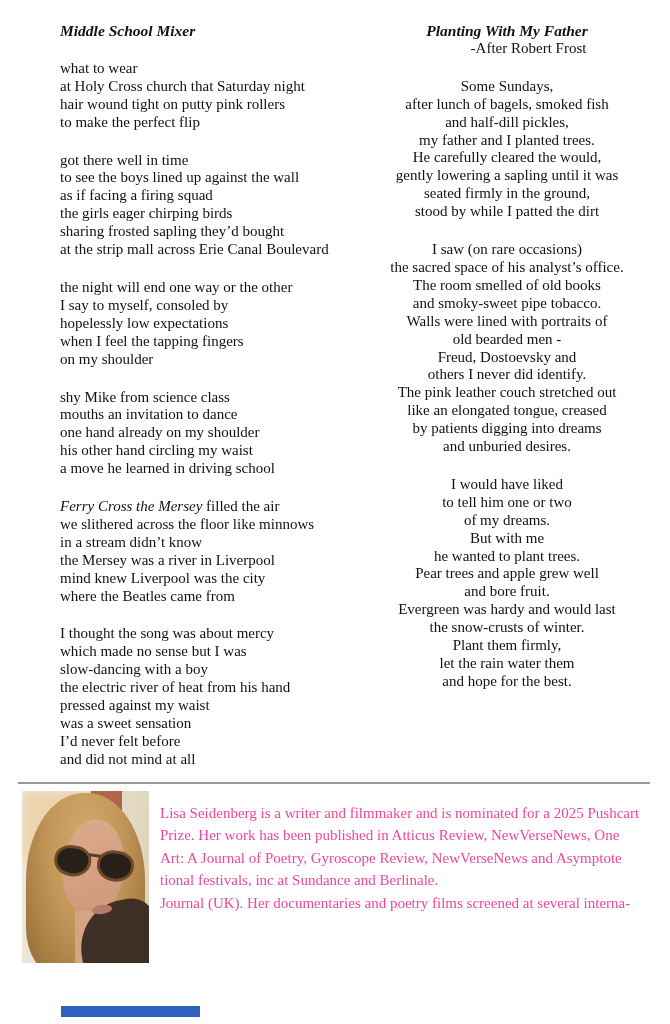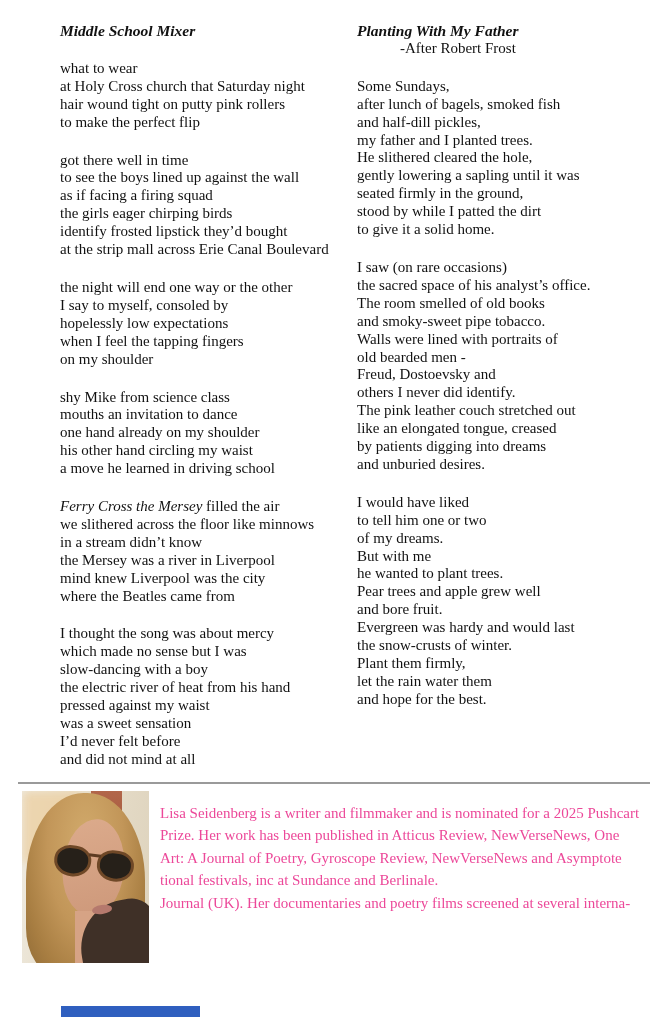--- a/index.html
+++ b/index.html
@@ -3,21 +3,21 @@
 <meta charset="utf-8">
 <style>
   html,body{margin:0;padding:0;background:#ffffff;}
   .page{
     position:relative;width:670px;height:1024px;background:#ffffff;overflow:hidden;
     font-family:"Liberation Serif","DejaVu Serif",serif;color:#111111;
   }
   
   .poem-col{position:absolute;top:22px;width:300px;font-size:15px;line-height:17.9px;}
   .poem-col.left{left:60px;}
-  .poem-col.right{left:357px;}
+  .poem-col.right{left:357px;text-align:center;}
   .poem-title{margin:0;font-size:15.5px;font-weight:bold;font-style:italic;line-height:17.9px;}
   .poem-subtitle{padding-left:43px;line-height:17.9px;}
   .stanza{margin-top:20px;}
   .line{white-space:nowrap;}
   .it{font-style:italic;}
   
   .divider{position:absolute;left:18px;top:782px;width:632px;height:2px;background:#9a9a9a;border:none;margin:0;}
   
   .bio-photo{position:absolute;left:22px;top:791px;width:127px;height:172px;overflow:hidden;
     background:linear-gradient(100deg,#efece4 0%,#e9e0cd 35%,#ddd2bc 100%);}
@@ -57,21 +57,21 @@
           <div class="line">what to wear</div>
           <div class="line">at Holy Cross church that Saturday night</div>
           <div class="line">hair wound tight on putty pink rollers</div>
           <div class="line">to make the perfect flip</div>
         </div>
         <div class="stanza">
           <div class="line">got there well in time</div>
           <div class="line">to see the boys lined up against the wall</div>
           <div class="line">as if facing a firing squad</div>
           <div class="line">the girls eager chirping birds</div>
-          <div class="line">identify frosted lipstick they’d bought</div>
+          <div class="line">sharing frosted sapling they’d bought</div>
           <div class="line">at the strip mall across Erie Canal Boulevard</div>
         </div>
         <div class="stanza">
           <div class="line">the night will end one way or the other</div>
           <div class="line">I say to myself, consoled by</div>
           <div class="line">hopelessly low expectations</div>
           <div class="line">when I feel the tapping fingers</div>
           <div class="line">on my shoulder</div>
         </div>
         <div class="stanza">
@@ -104,25 +104,24 @@
 
   <section class="poem-col right">
     <h2 class="poem-title">Planting With My Father</h2>
     <div class="poem-subtitle">-After Robert Frost</div>
     <div class="stanzas">
         <div class="stanza">
           <div class="line">Some Sundays,</div>
           <div class="line">after lunch of bagels, smoked fish</div>
           <div class="line">and half-dill pickles,</div>
           <div class="line">my father and I planted trees.</div>
-          <div class="line">He slithered cleared the hole,</div>
+          <div class="line">He carefully cleared the would,</div>
           <div class="line">gently lowering a sapling until it was</div>
           <div class="line">seated firmly in the ground,</div>
           <div class="line">stood by while I patted the dirt</div>
-          <div class="line">to give it a solid home.</div>
         </div>
         <div class="stanza">
           <div class="line">I saw (on rare occasions)</div>
           <div class="line">the sacred space of his analyst’s office.</div>
           <div class="line">The room smelled of old books</div>
           <div class="line">and smoky-sweet pipe tobacco.</div>
           <div class="line">Walls were lined with portraits of</div>
           <div class="line">old bearded men -</div>
           <div class="line">Freud, Dostoevsky and</div>
           <div class="line">others I never did identify.</div>

